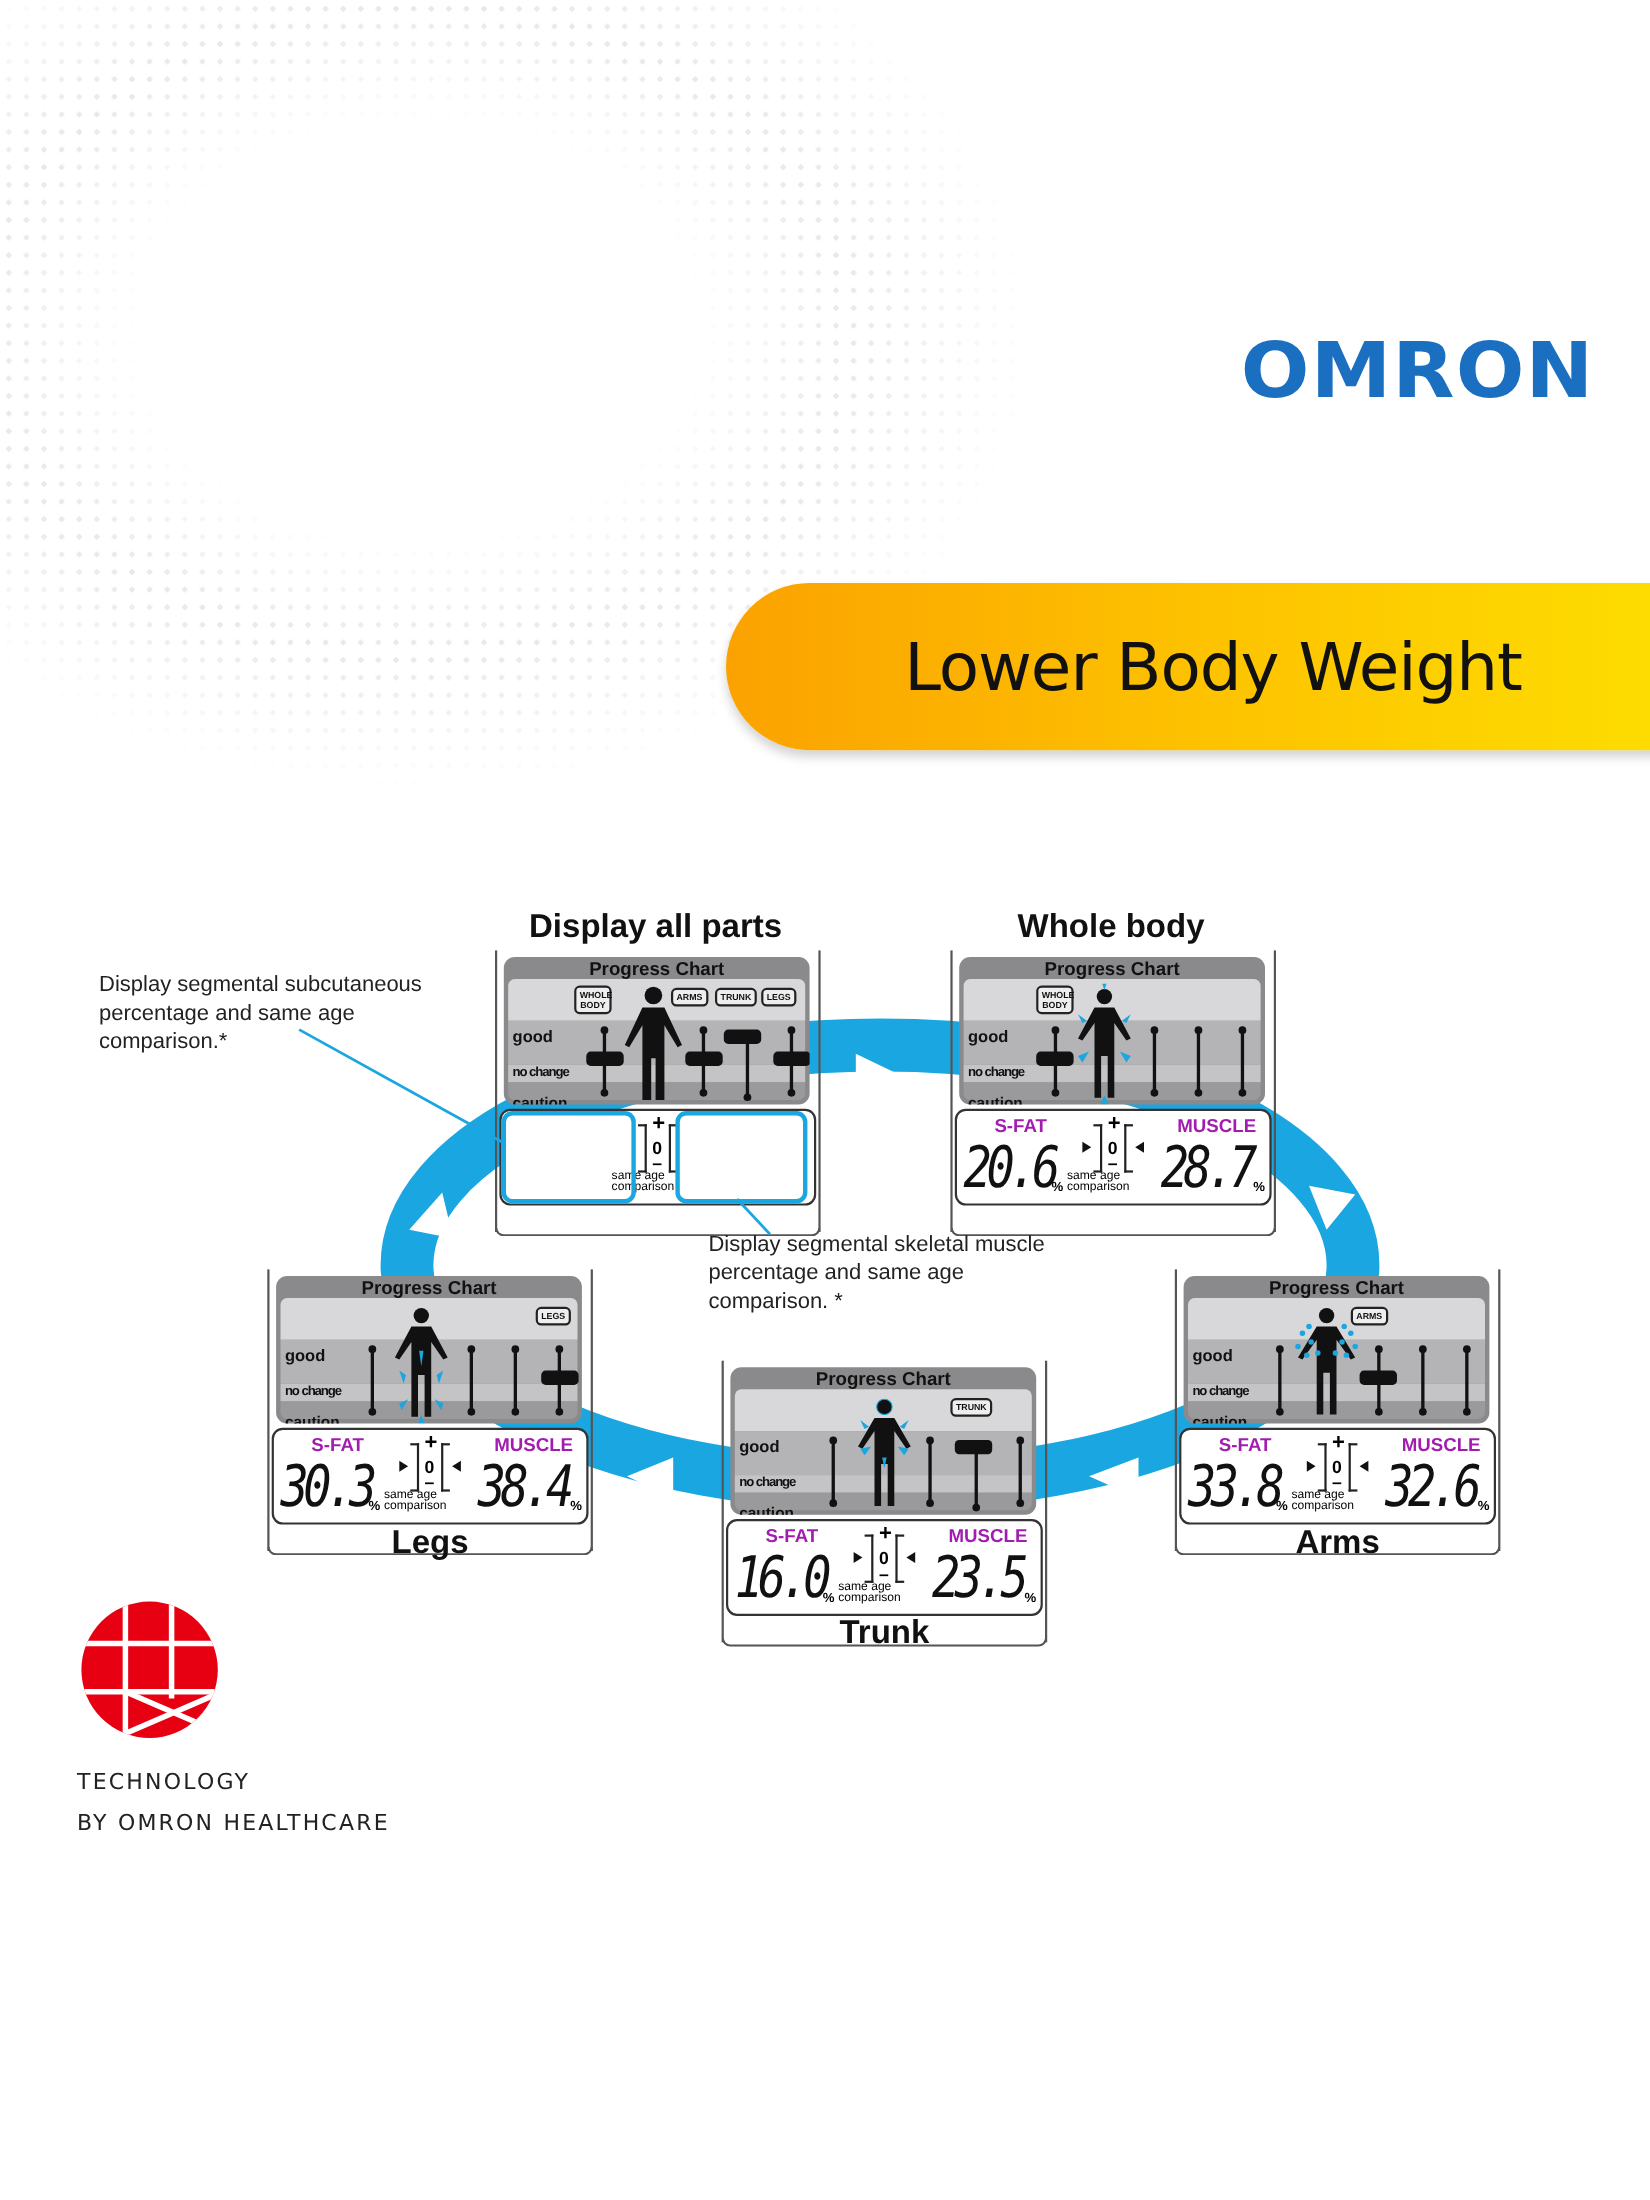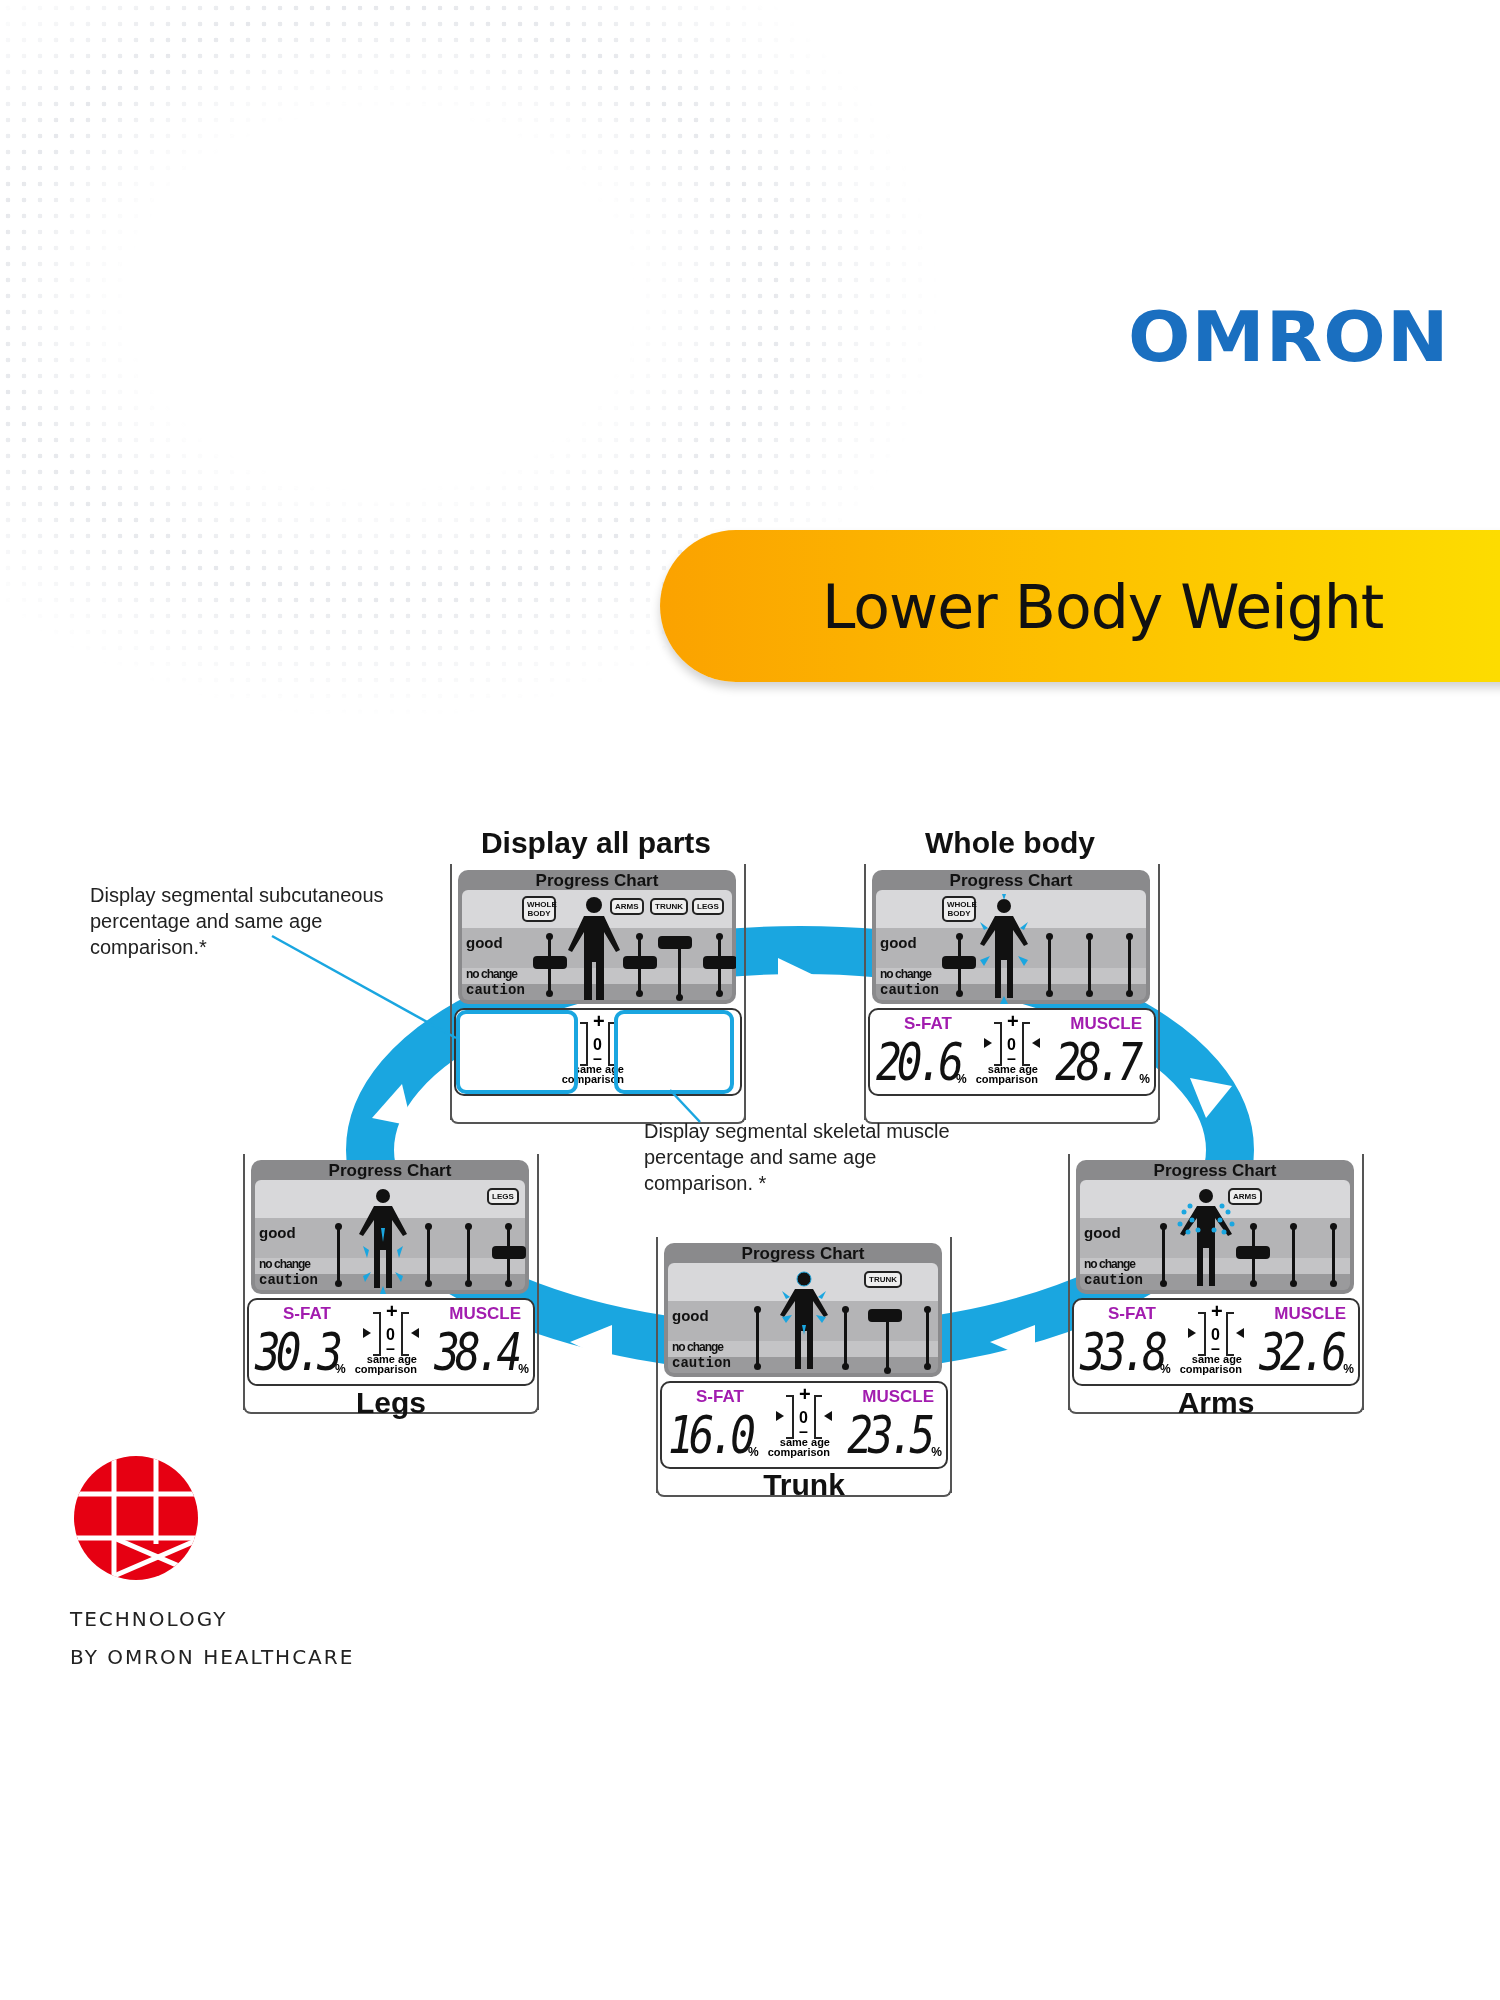--- a/index.html
+++ b/index.html
@@ -59,21 +59,21 @@
     position: absolute; left: 0; right: 0; top: 1px; text-align: center;
     font-weight: bold; font-size: 17px; color: #111;
   }
   .pc-band1 { position: absolute; left: 4px; right: 4px; top: 20px; height: 38px; background: #d8d8da; border-radius: 6px 6px 0 0; }
   .pc-band2 { position: absolute; left: 4px; right: 4px; top: 58px; height: 40px; background: #b4b4b6; }
   .pc-band3 { position: absolute; left: 4px; right: 4px; top: 98px; height: 16px; background: #c4c4c6; }
   .pc-band4 { position: absolute; left: 4px; right: 4px; top: 114px; height: 16px; background: #9a9a9c; border-radius: 0 0 6px 6px; }
   .lbl { position: absolute; left: 8px; font-weight: bold; color: #111; }
   .lbl.good { top: 64px; font-size: 15px; }
   .lbl.noch { top: 97px; font-size: 12px; letter-spacing: -1px; }
-  .lbl.caut { top: 112px; font-size: 14px; font-family: Liberation Mono, monospace; }
+  .lbl.caut { top: 124px; font-size: 14px; }
   .bar-v { position: absolute; width: 3px; background: #111; top: 66px; height: 58px; }
   .bar-v::before, .bar-v::after { content: ""; position: absolute; left: -2px; width: 7px; height: 7px; border-radius: 50%; background: #111; }
   .bar-v::before { top: -3px; } .bar-v::after { bottom: -3px; }
   .bar-h { position: absolute; width: 34px; height: 13px; background: #111; border-radius: 4px; }
   .tag {
     position: absolute; border: 2px solid #222; border-radius: 5px; background: #eee;
     font-size: 8px; font-weight: bold; text-align: center; line-height: 9px; padding: 2px 3px; color: #111;
   }
   .figure { position: absolute; }
   .rd {
@@ -86,21 +86,21 @@
     position: absolute; top: 22px; font-size: 52px; font-style: italic; color: #111;
     font-family: "DejaVu Sans Mono", monospace; letter-spacing: -6px; transform: scaleX(0.82);
   }
   .rd-val.l { left: 6px; transform-origin: left; } .rd-val.r { right: 16px; transform-origin: right; }
   .pct { position: absolute; top: 62px; font-size: 12px; font-weight: bold; }
   .pct.l { left: 86px; } .pct.r { right: 4px; }
   .cmp { position: absolute; left: 100px; top: 4px; width: 84px; height: 76px; }
   .cmp .plus { position: absolute; left: 37px; top: -4px; font-weight: bold; font-size: 20px; }
   .cmp .zero { position: absolute; left: 37px; top: 22px; font-weight: bold; font-size: 16px; }
   .cmp .minus { position: absolute; left: 37px; top: 36px; font-weight: bold; font-size: 16px; }
-  .cmp .same { position: absolute; left: 0; right: 16px; top: 50px; text-align: right; font-size: 11px; font-weight: bold; line-height: 10px; }
+  .cmp .same { position: absolute; left: 0; right: 0; top: 50px; text-align: left; font-size: 11px; font-weight: normal; line-height: 10px; }
   .brk { position: absolute; top: 8px; width: 6px; height: 40px; border: 2px solid #222; }
   .brk.l { left: 24px; border-left: none; } .brk.r { right: 24px; border-right: none; }
   .tri-l { position: absolute; left: 14px; top: 24px; width: 0; height: 0; border-top: 5px solid transparent; border-bottom: 5px solid transparent; border-left: 8px solid #111; }
   .tri-r { position: absolute; right: 14px; top: 24px; width: 0; height: 0; border-top: 5px solid transparent; border-bottom: 5px solid transparent; border-right: 8px solid #111; }
   .hl-box { position: absolute; border: 4px solid #1aa6e0; border-radius: 10px; }
   .note { position: absolute; font-size: 20px; line-height: 26px; color: #222; }
   .bottom-label { position: absolute; font-weight: bold; font-size: 30px; color: #111; text-align: center; width: 296px; }
   .tech-logo { position: absolute; left: 70px; top: 1452px; }
   .tech-text {
     position: absolute; left: 70px; top: 1600px; font-family: "DejaVu Sans", sans-serif;

